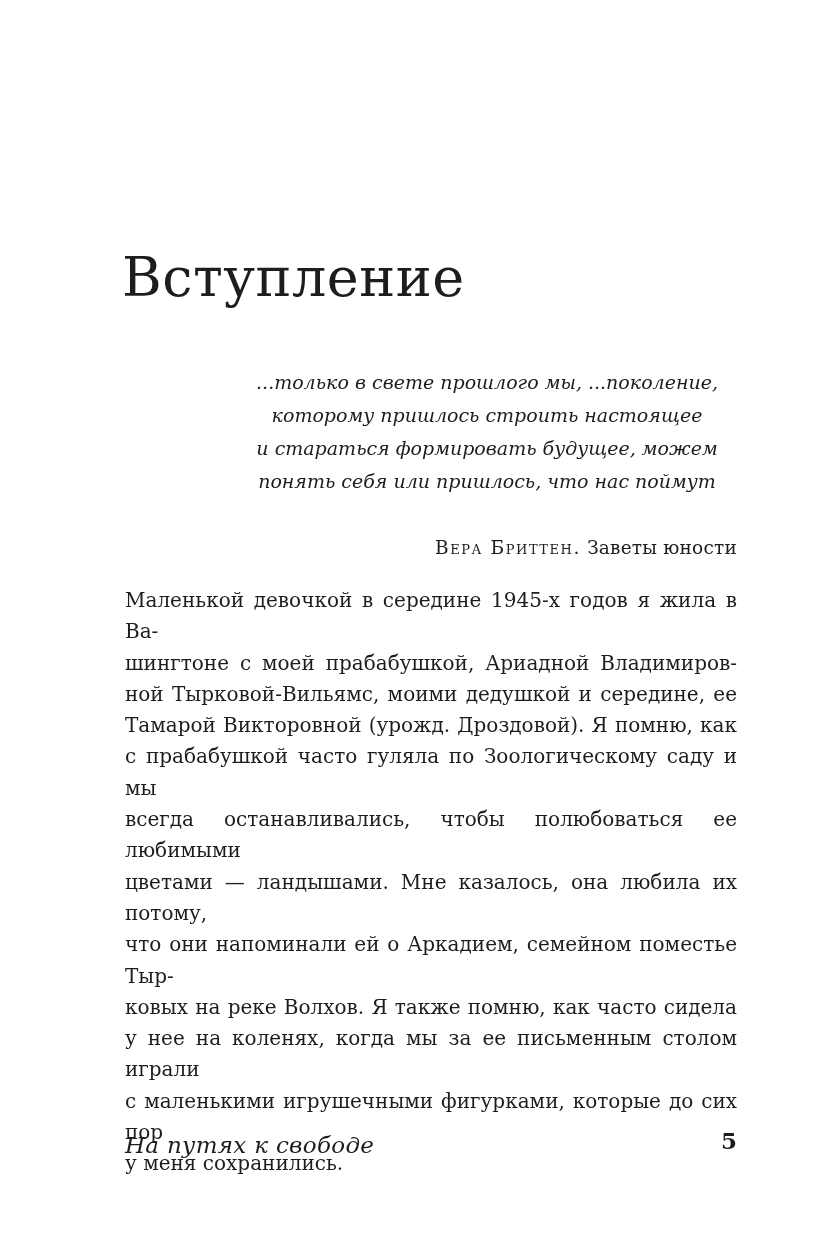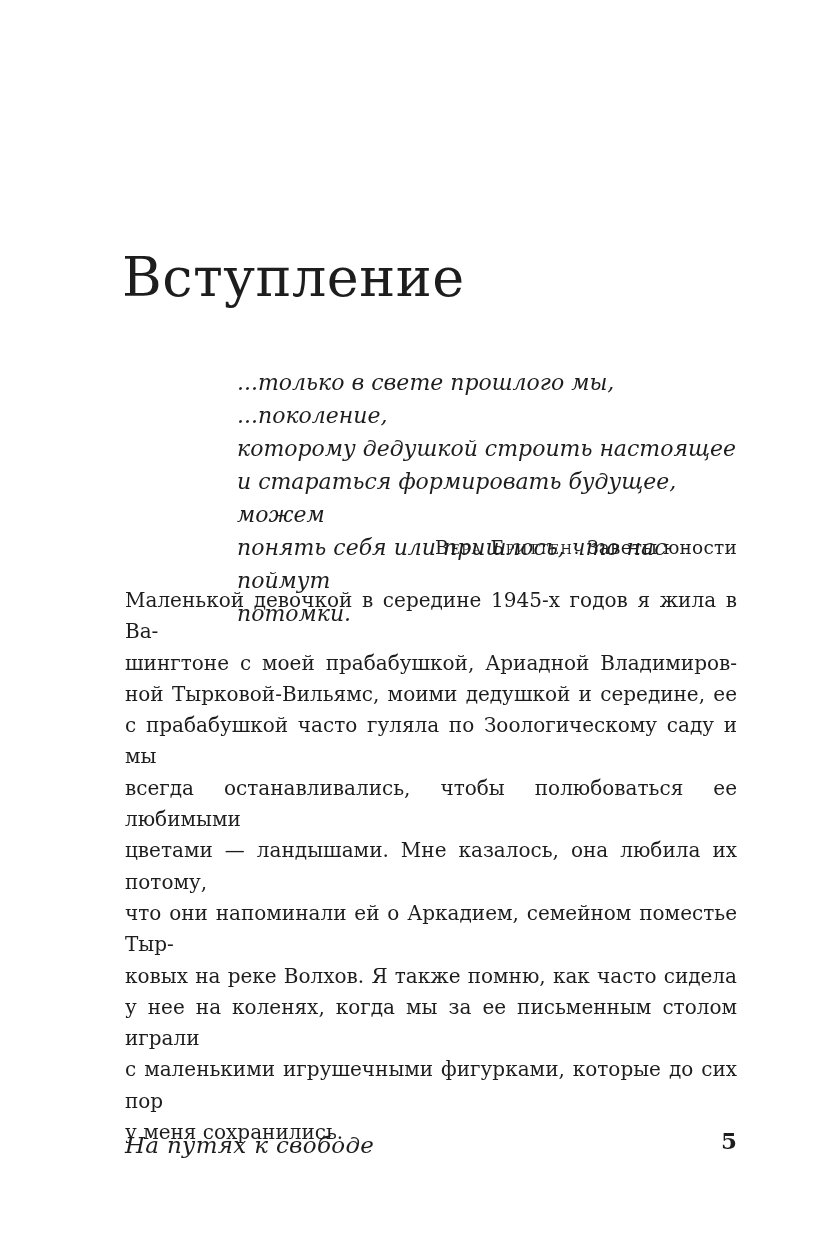--- a/index.html
+++ b/index.html
@@ -25,23 +25,23 @@
     font-weight: 400;
     letter-spacing: 0.5px;
     line-height: 1.2;
     white-space: nowrap;
   }
   .epigraph {
     position: absolute;
     right: 96px;
     top: 366px;
     width: 500px;
-    text-align: left;
+    text-align: center;
     font-style: italic;
-    font-size: 22px;
+    font-size: 19px;
     line-height: 33px;
   }
   .epigraph .ep-line {
     display: block;
   }
   .attribution {
     position: absolute;
     right: 96px;
     top: 533px;
     width: 500px;
@@ -92,35 +92,35 @@
 </style>
 </head>
 <body>
 
 <div class="page">
 
   <h1 class="chapter-title">Вступление</h1>
 
   <div class="epigraph">
     <span class="ep-line">...только в свете прошлого мы, ...поколение,</span>
-    <span class="ep-line">которому дедушкой строить настоящее</span>
+    <span class="ep-line">которому пришлось строить настоящее</span>
     <span class="ep-line">и стараться формировать будущее, можем</span>
     <span class="ep-line">понять себя или пришлось, что нас поймут</span>
-    <span class="ep-line">потомки.</span>
   </div>
 
   <div class="attribution">
     <span class="author">Вера Бриттен.</span><span class="work"> Заветы юности</span>
   </div>
 
   <div class="body-text">
     <div class="paragraph">
       <div class="body-line">Маленькой девочкой в середине 1945-х годов я жила в Ва-</div>
       <div class="body-line">шингтоне с моей прабабушкой, Ариадной Владимиров-</div>
       <div class="body-line">ной Тырковой-Вильямс, моими дедушкой и середине, ее</div>
+      <div class="body-line">Тамарой Викторовной (урожд. Дроздовой). Я помню, как</div>
       <div class="body-line">с прабабушкой часто гуляла по Зоологическому саду и мы</div>
       <div class="body-line">всегда останавливались, чтобы полюбоваться ее любимыми</div>
       <div class="body-line">цветами — ландышами. Мне казалось, она любила их потому,</div>
       <div class="body-line">что они напоминали ей о Аркадием, семейном поместье Тыр-</div>
       <div class="body-line">ковых на реке Волхов. Я также помню, как часто сидела</div>
       <div class="body-line">у нее на коленях, когда мы за ее письменным столом играли</div>
       <div class="body-line">с маленькими игрушечными фигурками, которые до сих пор</div>
       <div class="body-line para-end">у меня сохранились.</div>
     </div>
 

